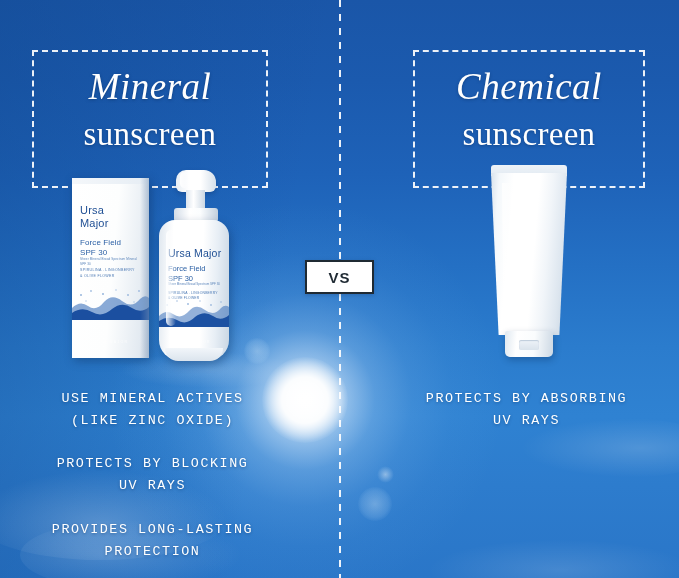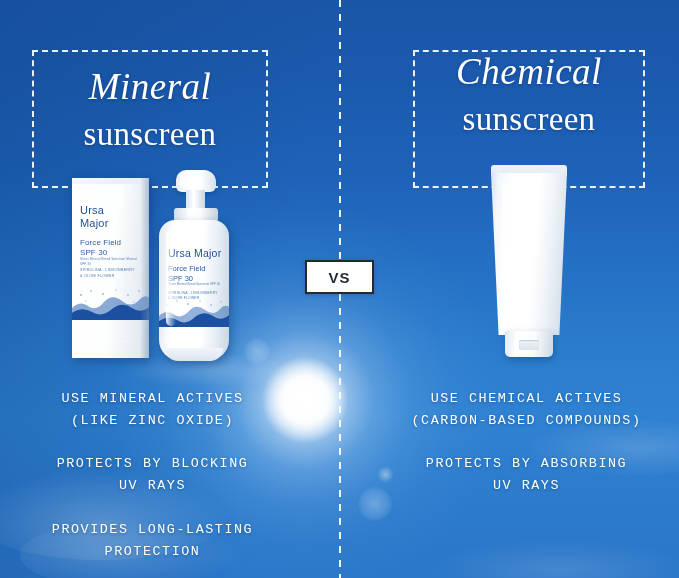--- a/index.html
+++ b/index.html
@@ -106,21 +106,21 @@
     letter-spacing:.5px;
   }
   .title .line2{
     display:block;
     font-style:normal;
     font-size:33px;
     margin-top:13px;
     letter-spacing:.3px;
   }
   .title.left{left:0;top:68px;width:300px;}
-  .title.right{left:379px;top:53px;width:300px;}
+  .title.right{left:379px;top:68px;width:300px;}
 
   
   .vs-badge{
     position:absolute;left:305px;top:260px;
     width:69px;height:34px;
     background:#ffffff;
     border:2px solid #1f2a33;
     display:flex;align-items:center;justify-content:center;
     color:#1f2a33;
     font-family:"Liberation Sans", sans-serif;
@@ -384,17 +384,16 @@
     <span>VS</span>
   </div>
 
   <div class="bullets left">
     <p>USE MINERAL ACTIVES<br>(LIKE ZINC OXIDE)</p>
     <p>PROTECTS BY BLOCKING<br>UV RAYS</p>
     <p>PROVIDES LONG-LASTING<br>PROTECTION</p>
   </div>
 
   <div class="bullets right">
-    <p>USE CHEMICAL ACTIVES<br>(CARBON-BASED COMPOUNDS)</p>
     <p>PROTECTS BY ABSORBING<br>UV RAYS</p>
   </div>
 
 </div>
 
 </body></html>

